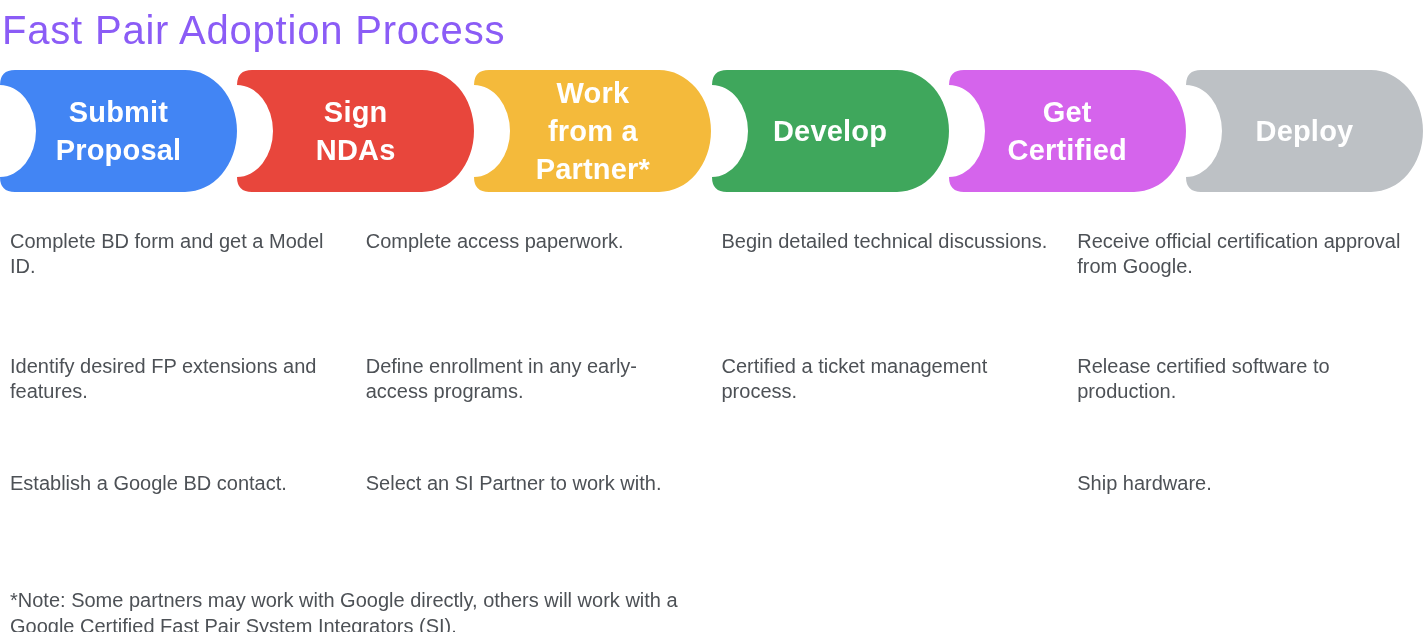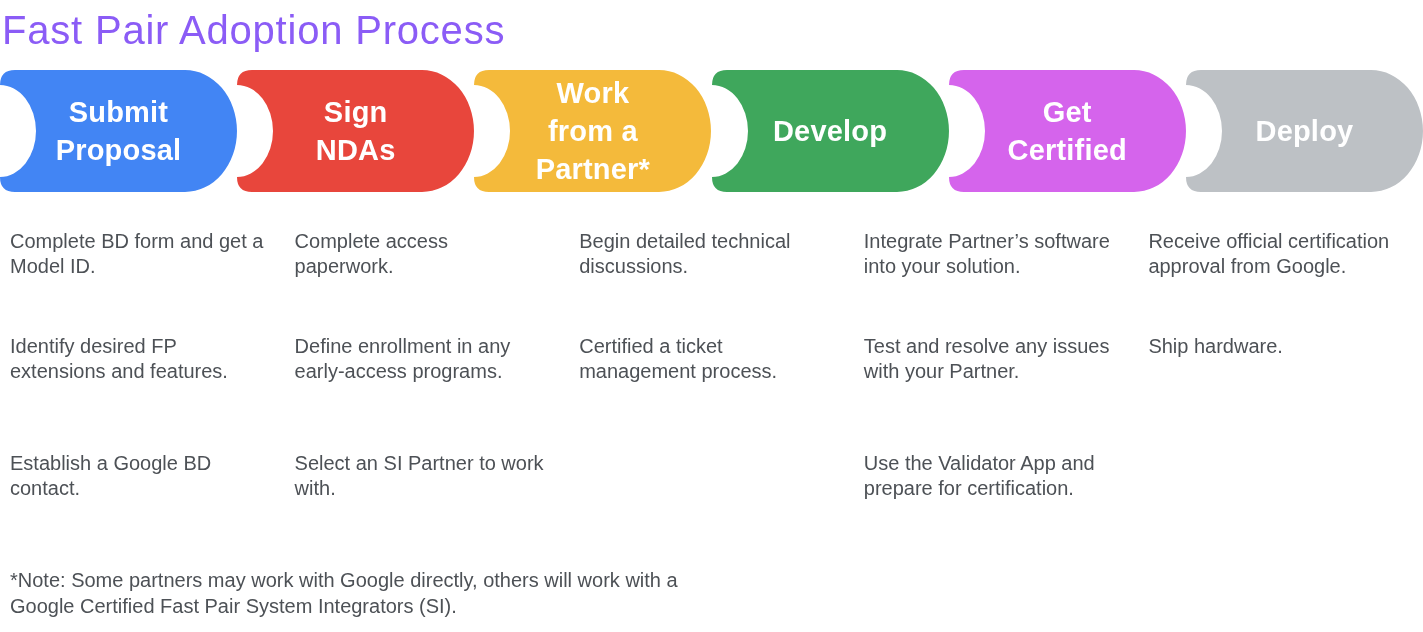--- a/index.html
+++ b/index.html
@@ -64,21 +64,21 @@
     flex: 1 1 0;
     padding: 0 18px 0 10px;
     box-sizing: border-box;
   }
   .task-cell {
     font-size: 20px;
     line-height: 25px;
     color: #4d5156;
   }
   .task-cell:nth-child(1) { height: 105px; }
-  .task-cell:nth-child(2) { height: 117px; }
+  .task-cell:nth-child(2) { height: 117px; margin-top: 20px; }
   .task-cell:nth-child(3) { height: 116px; }
 
   .footnote {
     margin: 0 0 0 10px;
     max-width: 708px;
     font-size: 20px;
     line-height: 26px;
     color: #4d5156;
   }
 </style>
@@ -161,28 +161,24 @@
         <div class="task-cell">Complete access paperwork.</div>
         <div class="task-cell">Define enrollment in any early-access programs.</div>
         <div class="task-cell">Select an SI Partner to work with.</div>
       </div>
 
   <div class="task-col">
         <div class="task-cell">Begin detailed technical discussions.</div>
         <div class="task-cell">Certified a ticket management process.</div>
       </div>
 
-  <div class="task-col">
-        <div class="task-cell">Integrate Partner’s software into your solution.</div>
-        <div class="task-cell">Test and resolve any issues with your Partner.</div>
-        <div class="task-cell">Use the Validator App and prepare for certification.</div>
-      </div>
 
 
   <div class="task-col">
         <div class="task-cell">Receive official certification approval from Google.</div>
+        <div class="task-cell">Release certified software to production.</div>
         <div class="task-cell">Ship hardware.</div>
       </div>
 </div>
 
   <p class="footnote">*Note: Some partners may work with Google directly, others will work with a Google Certified Fast Pair System Integrators (SI).</p>
 
 </div>
 
 </body></html>

